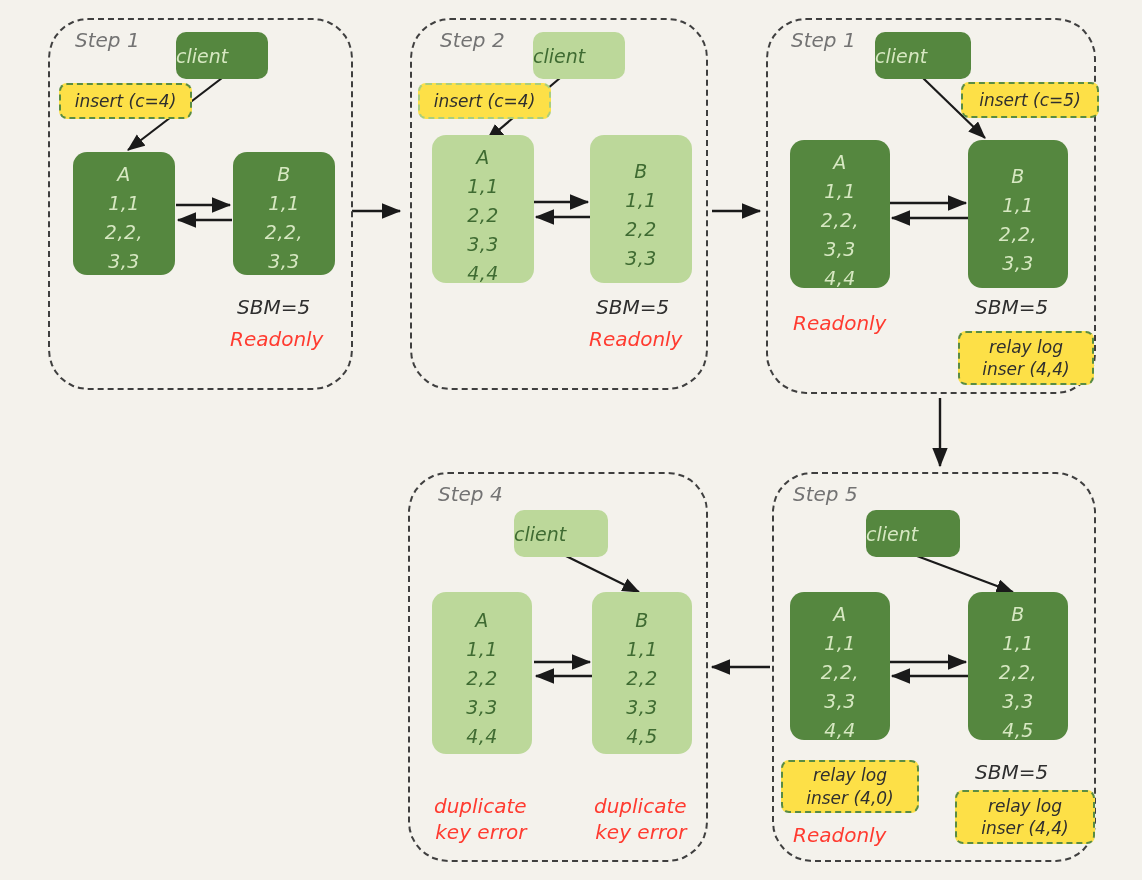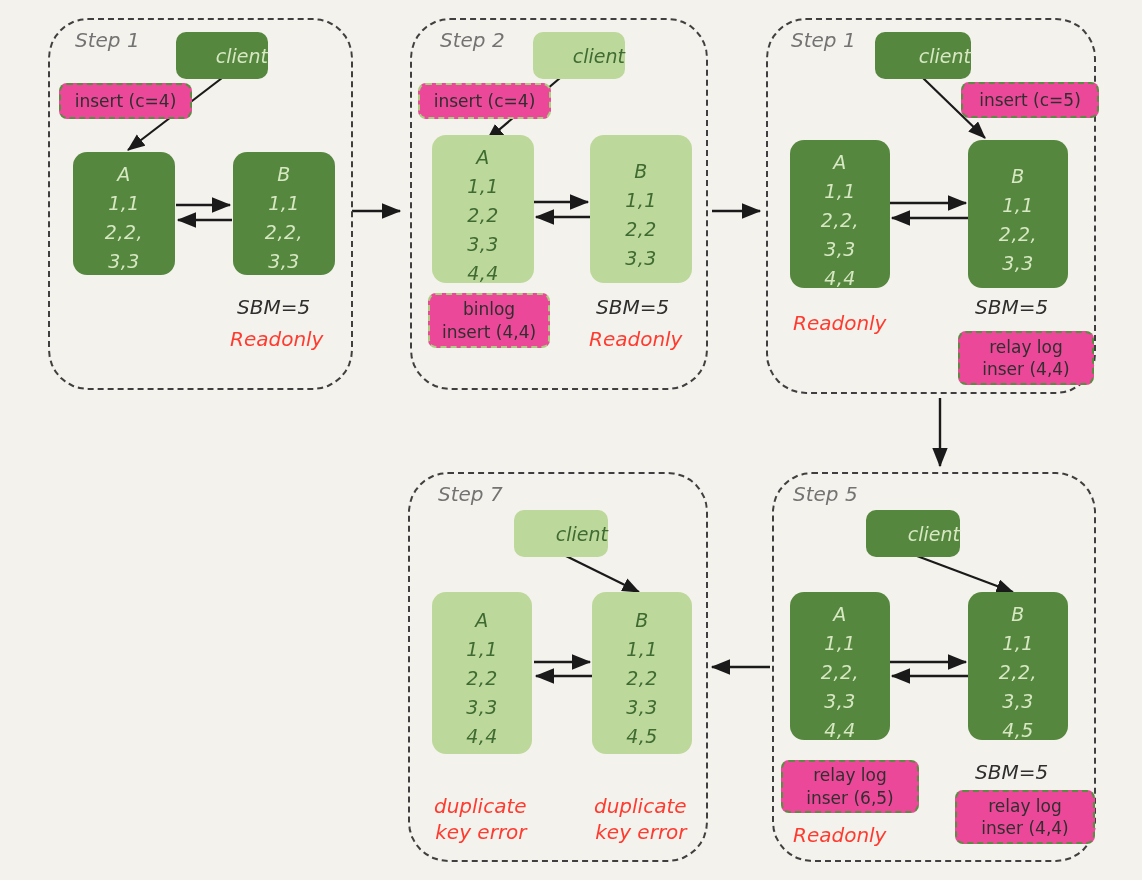--- a/index.html
+++ b/index.html
@@ -55,41 +55,42 @@
   }
   .node.dark  .line { color: #d7e8c2; }
   .node.light .line { color: #3f6b32; }
 
   
   .client {
     position: absolute;
     border-radius: 10px;
     display: flex;
     align-items: center;
-    justify-content: flex-end;
+    justify-content: flex-start;
     font-size: 19px;
     font-style: italic;
     box-sizing: border-box;
   }
   .client.dark  { background: #55873f; color: #d7e8c2; }
   .client.light { background: #bcd89a; color: #3f6b32; }
 
   
   .note {
     position: absolute;
     border: 2px dashed #5a8c42;
     border-radius: 8px;
-    background: #ec4899;
+    background: #fde047;
     box-sizing: border-box;
     display: flex;
     flex-direction: column;
     align-items: center;
     justify-content: center;
     color: #2f2f2f;
     font-size: 17px;
+    font-style: italic;
     line-height: 1.32;
     white-space: nowrap;
   }
   .note.pale { border-color: #a9ce7e; }
 
   
   .label {
     position: absolute;
     font-size: 20px;
     font-style: italic;
@@ -226,24 +227,20 @@
     <span class="line">4,4</span>
   </div>
 
   <div class="node light" style="left:590px; top:135px; width:102px; height:148px; padding-top:22px;">
     <span class="line">B</span>
     <span class="line">1,1</span>
     <span class="line">2,2</span>
     <span class="line">3,3</span>
   </div>
 
-  <div class="note pale" style="left:428px; top:293px; width:122px; height:55px;">
-    <span>binlog</span>
-    <span>insert (4,4)</span>
-  </div>
 
   <div class="label" style="left:596px; top:295px;">SBM=5</div>
   <div class="label red" style="left:589px; top:327px;">Readonly</div>
 
   <div class="panel" style="left:766px; top:18px; width:330px; height:376px;"></div>
   <div class="panel-title" style="left:791px; top:28px;">Step 1</div>
 
   <div class="client dark" style="left:875px; top:32px; width:96px; height:47px;">
     <span>client</span>
   </div>
@@ -293,34 +290,34 @@
   <div class="node dark" style="left:968px; top:592px; width:100px; height:148px;">
     <span class="line">B</span>
     <span class="line">1,1</span>
     <span class="line">2,2,</span>
     <span class="line">3,3</span>
     <span class="line">4,5</span>
   </div>
 
   <div class="note" style="left:781px; top:760px; width:138px; height:53px;">
     <span>relay log</span>
-    <span>inser (6,5)</span>
+    <span>inser (4,0)</span>
   </div>
 
   <div class="label red" style="left:793px; top:823px;">Readonly</div>
 
   <div class="label" style="left:975px; top:760px;">SBM=5</div>
 
   <div class="note" style="left:955px; top:790px; width:140px; height:54px;">
     <span>relay log</span>
     <span>inser (4,4)</span>
   </div>
 
   <div class="panel" style="left:408px; top:472px; width:300px; height:390px;"></div>
-  <div class="panel-title" style="left:438px; top:482px;">Step 7</div>
+  <div class="panel-title" style="left:438px; top:482px;">Step 4</div>
 
   <div class="client light" style="left:514px; top:510px; width:94px; height:47px;">
     <span>client</span>
   </div>
 
   <div class="node light" style="left:432px; top:592px; width:100px; height:162px; padding-top:14px;">
     <span class="line">A</span>
     <span class="line">1,1</span>
     <span class="line">2,2</span>
     <span class="line">3,3</span>

